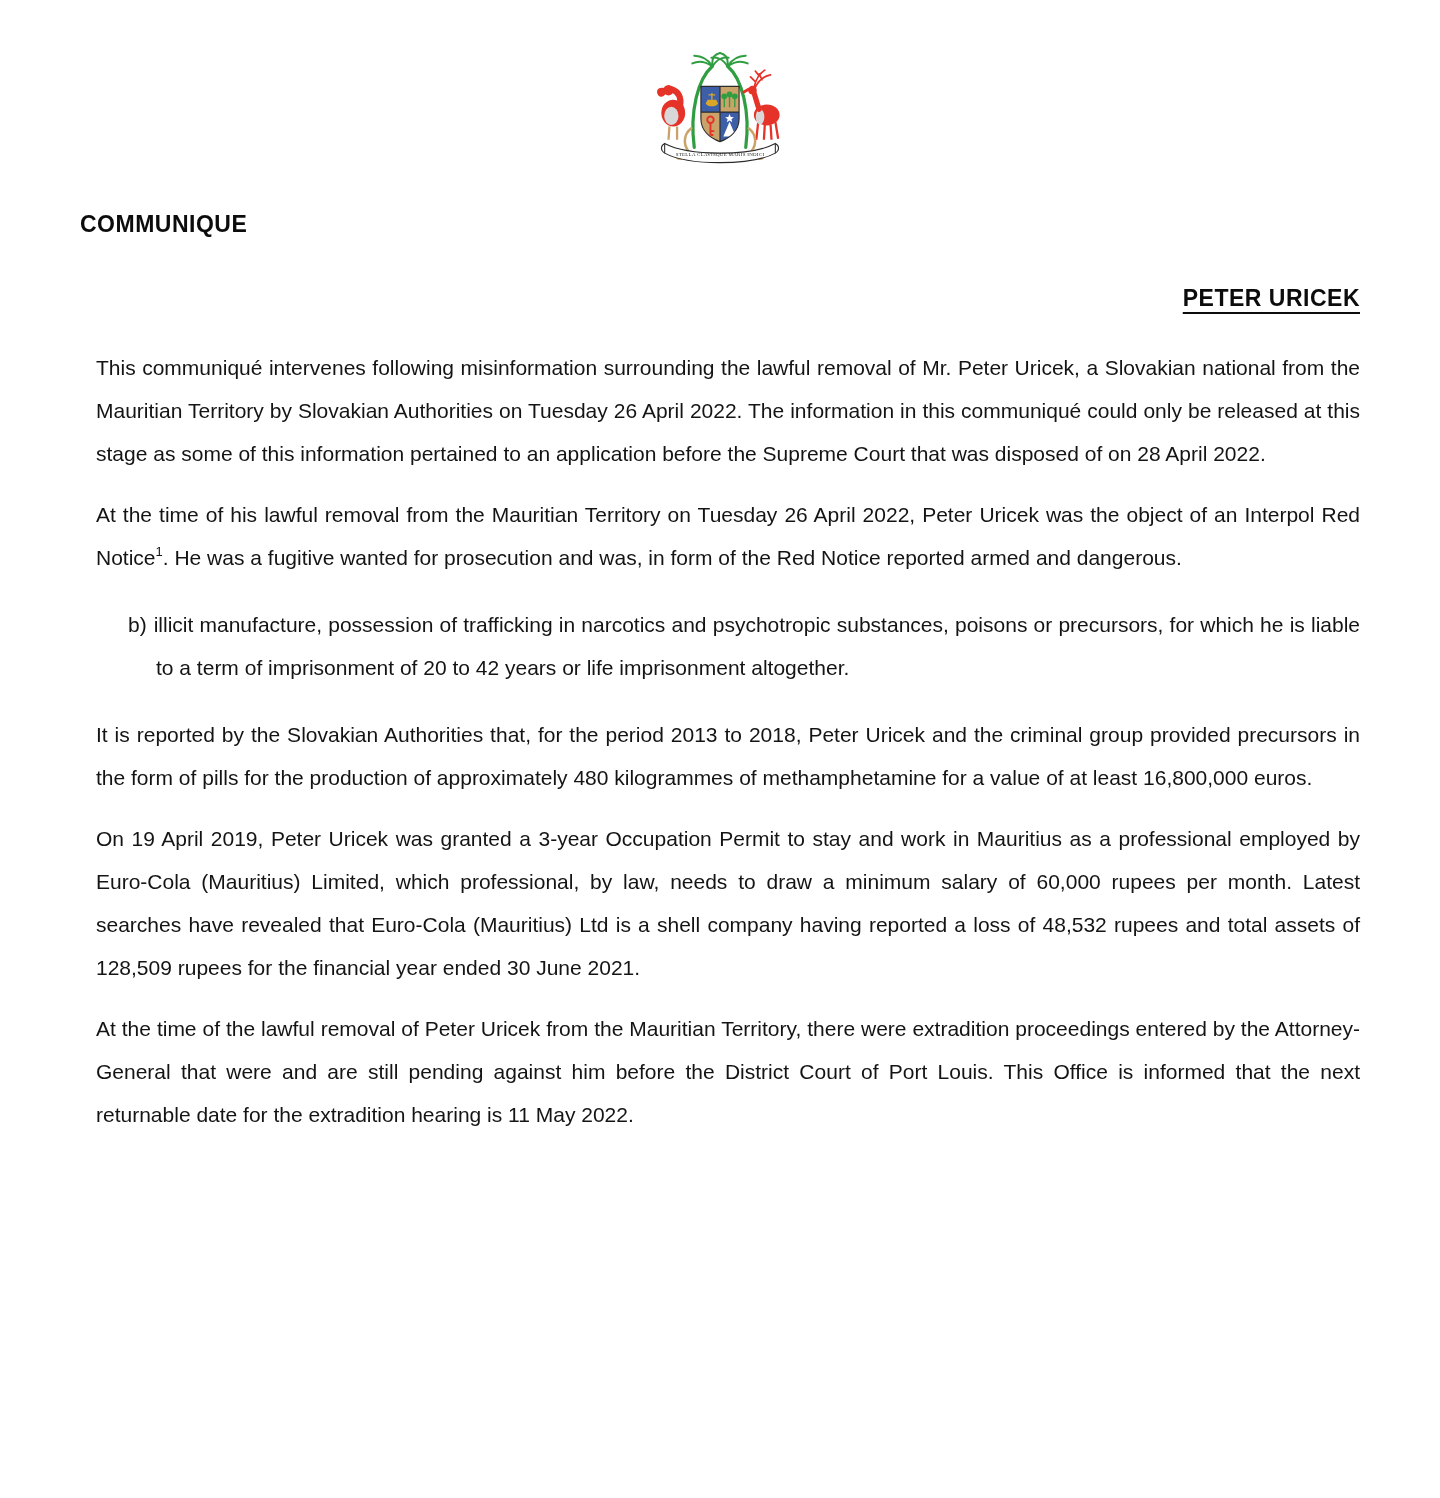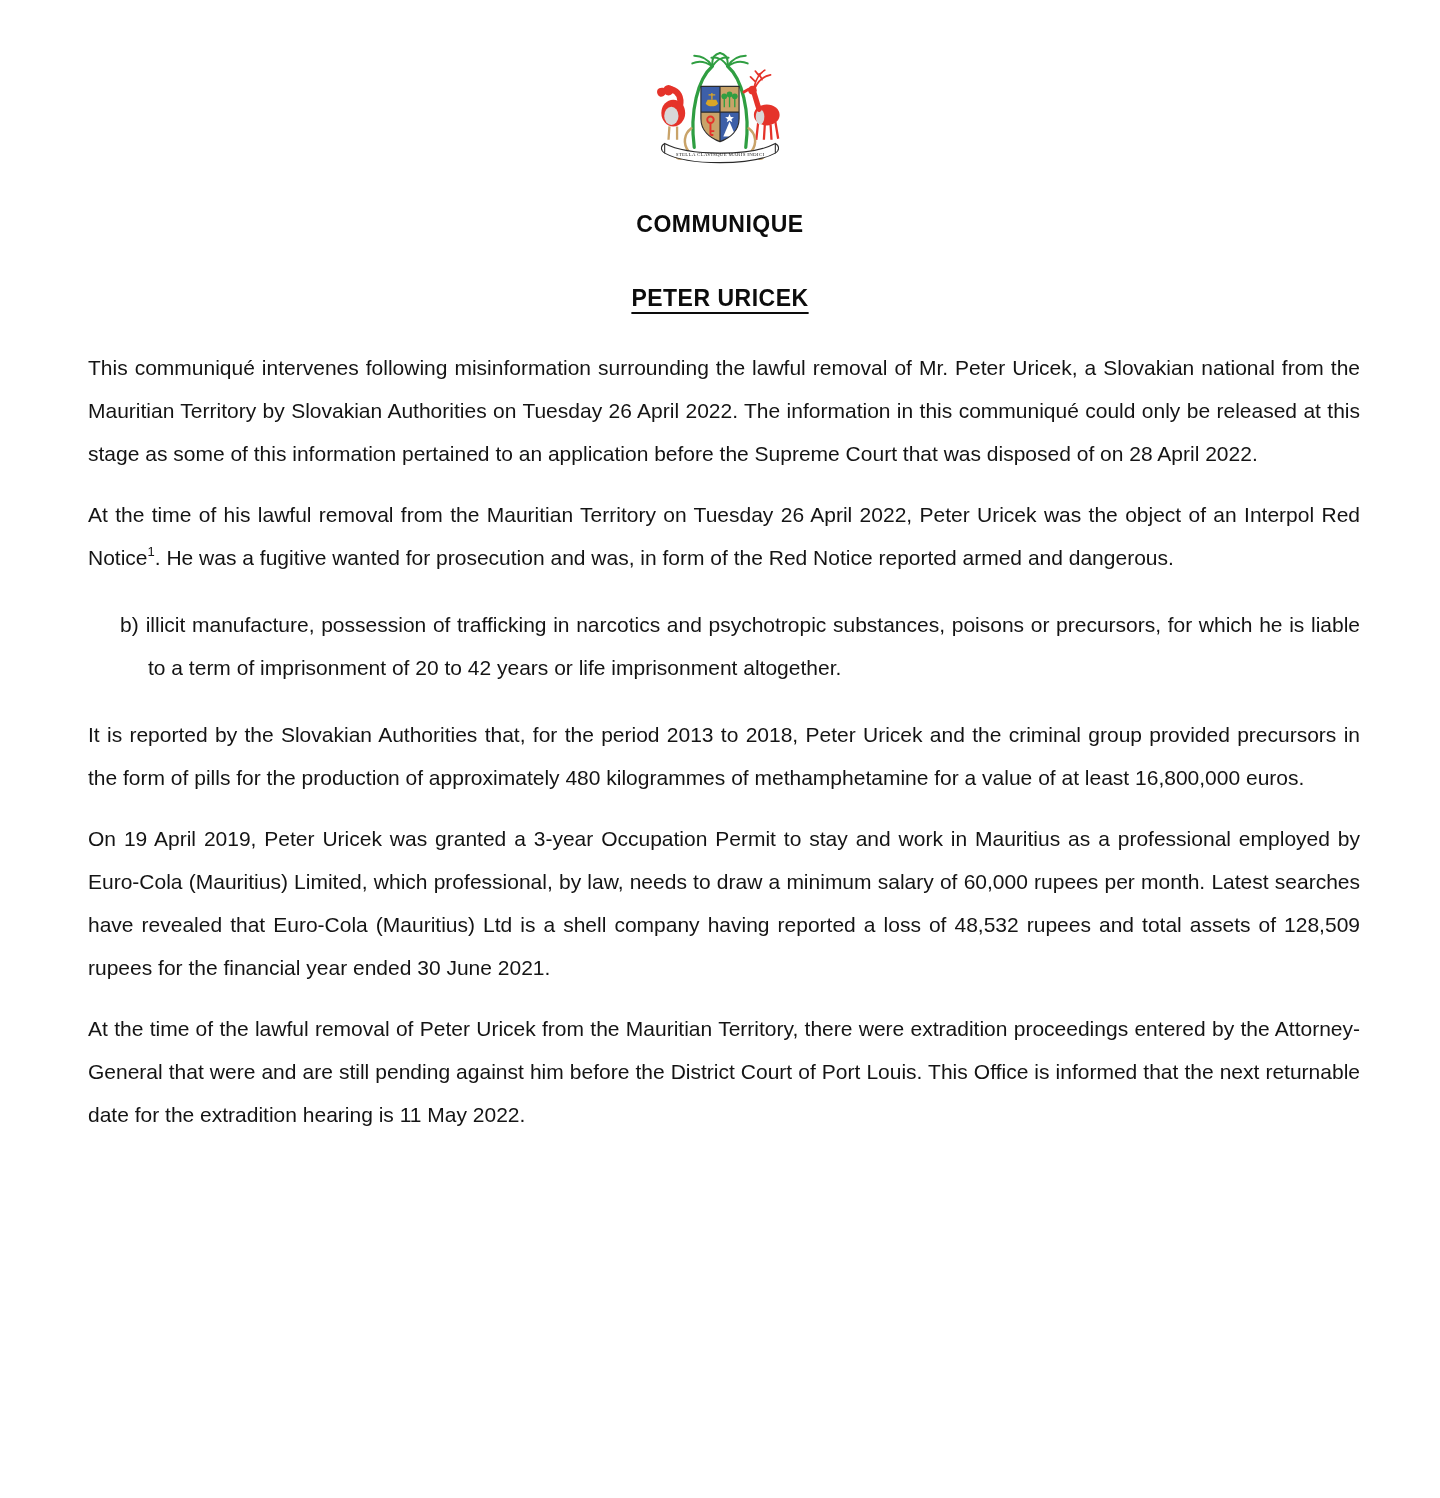--- a/index.html
+++ b/index.html
@@ -17,47 +17,46 @@
     padding: 52px 80px 60px 80px;
   }
   .emblem-wrap {
     text-align: center;
   }
   .emblem-wrap svg {
     display: inline-block;
   }
   h1.doc-title {
     margin: 30px 0 0 0;
-    text-align: center;
     font-size: 23px;
     font-weight: bold;
     letter-spacing: 0.5px;
     line-height: 28px;
     color: #0c0c0c;
   }
   h2.doc-subtitle {
     margin: 46px 0 0 0;
-    text-align: center;
+    text-align: right;
     font-size: 23px;
     font-weight: bold;
     letter-spacing: 0.5px;
     line-height: 28px;
     color: #0c0c0c;
     text-decoration: underline;
     text-underline-offset: 6px;
     text-decoration-thickness: 2px;
   }
   .content {
     margin-top: 34px;
     font-size: 21px;
     line-height: 43px;
     color: #141414;
   }
   .content p {
-    margin: 0 0 18px 8px;
+    margin: 0 0 18px 16px;
     text-align: justify;
     text-justify: inter-word;
   }
   .content p.list-item {
     padding-left: 60px;
     text-indent: -28px;
     margin-bottom: 24px;
   }
   .content p.list-item .marker {
     margin-right: 7px;

